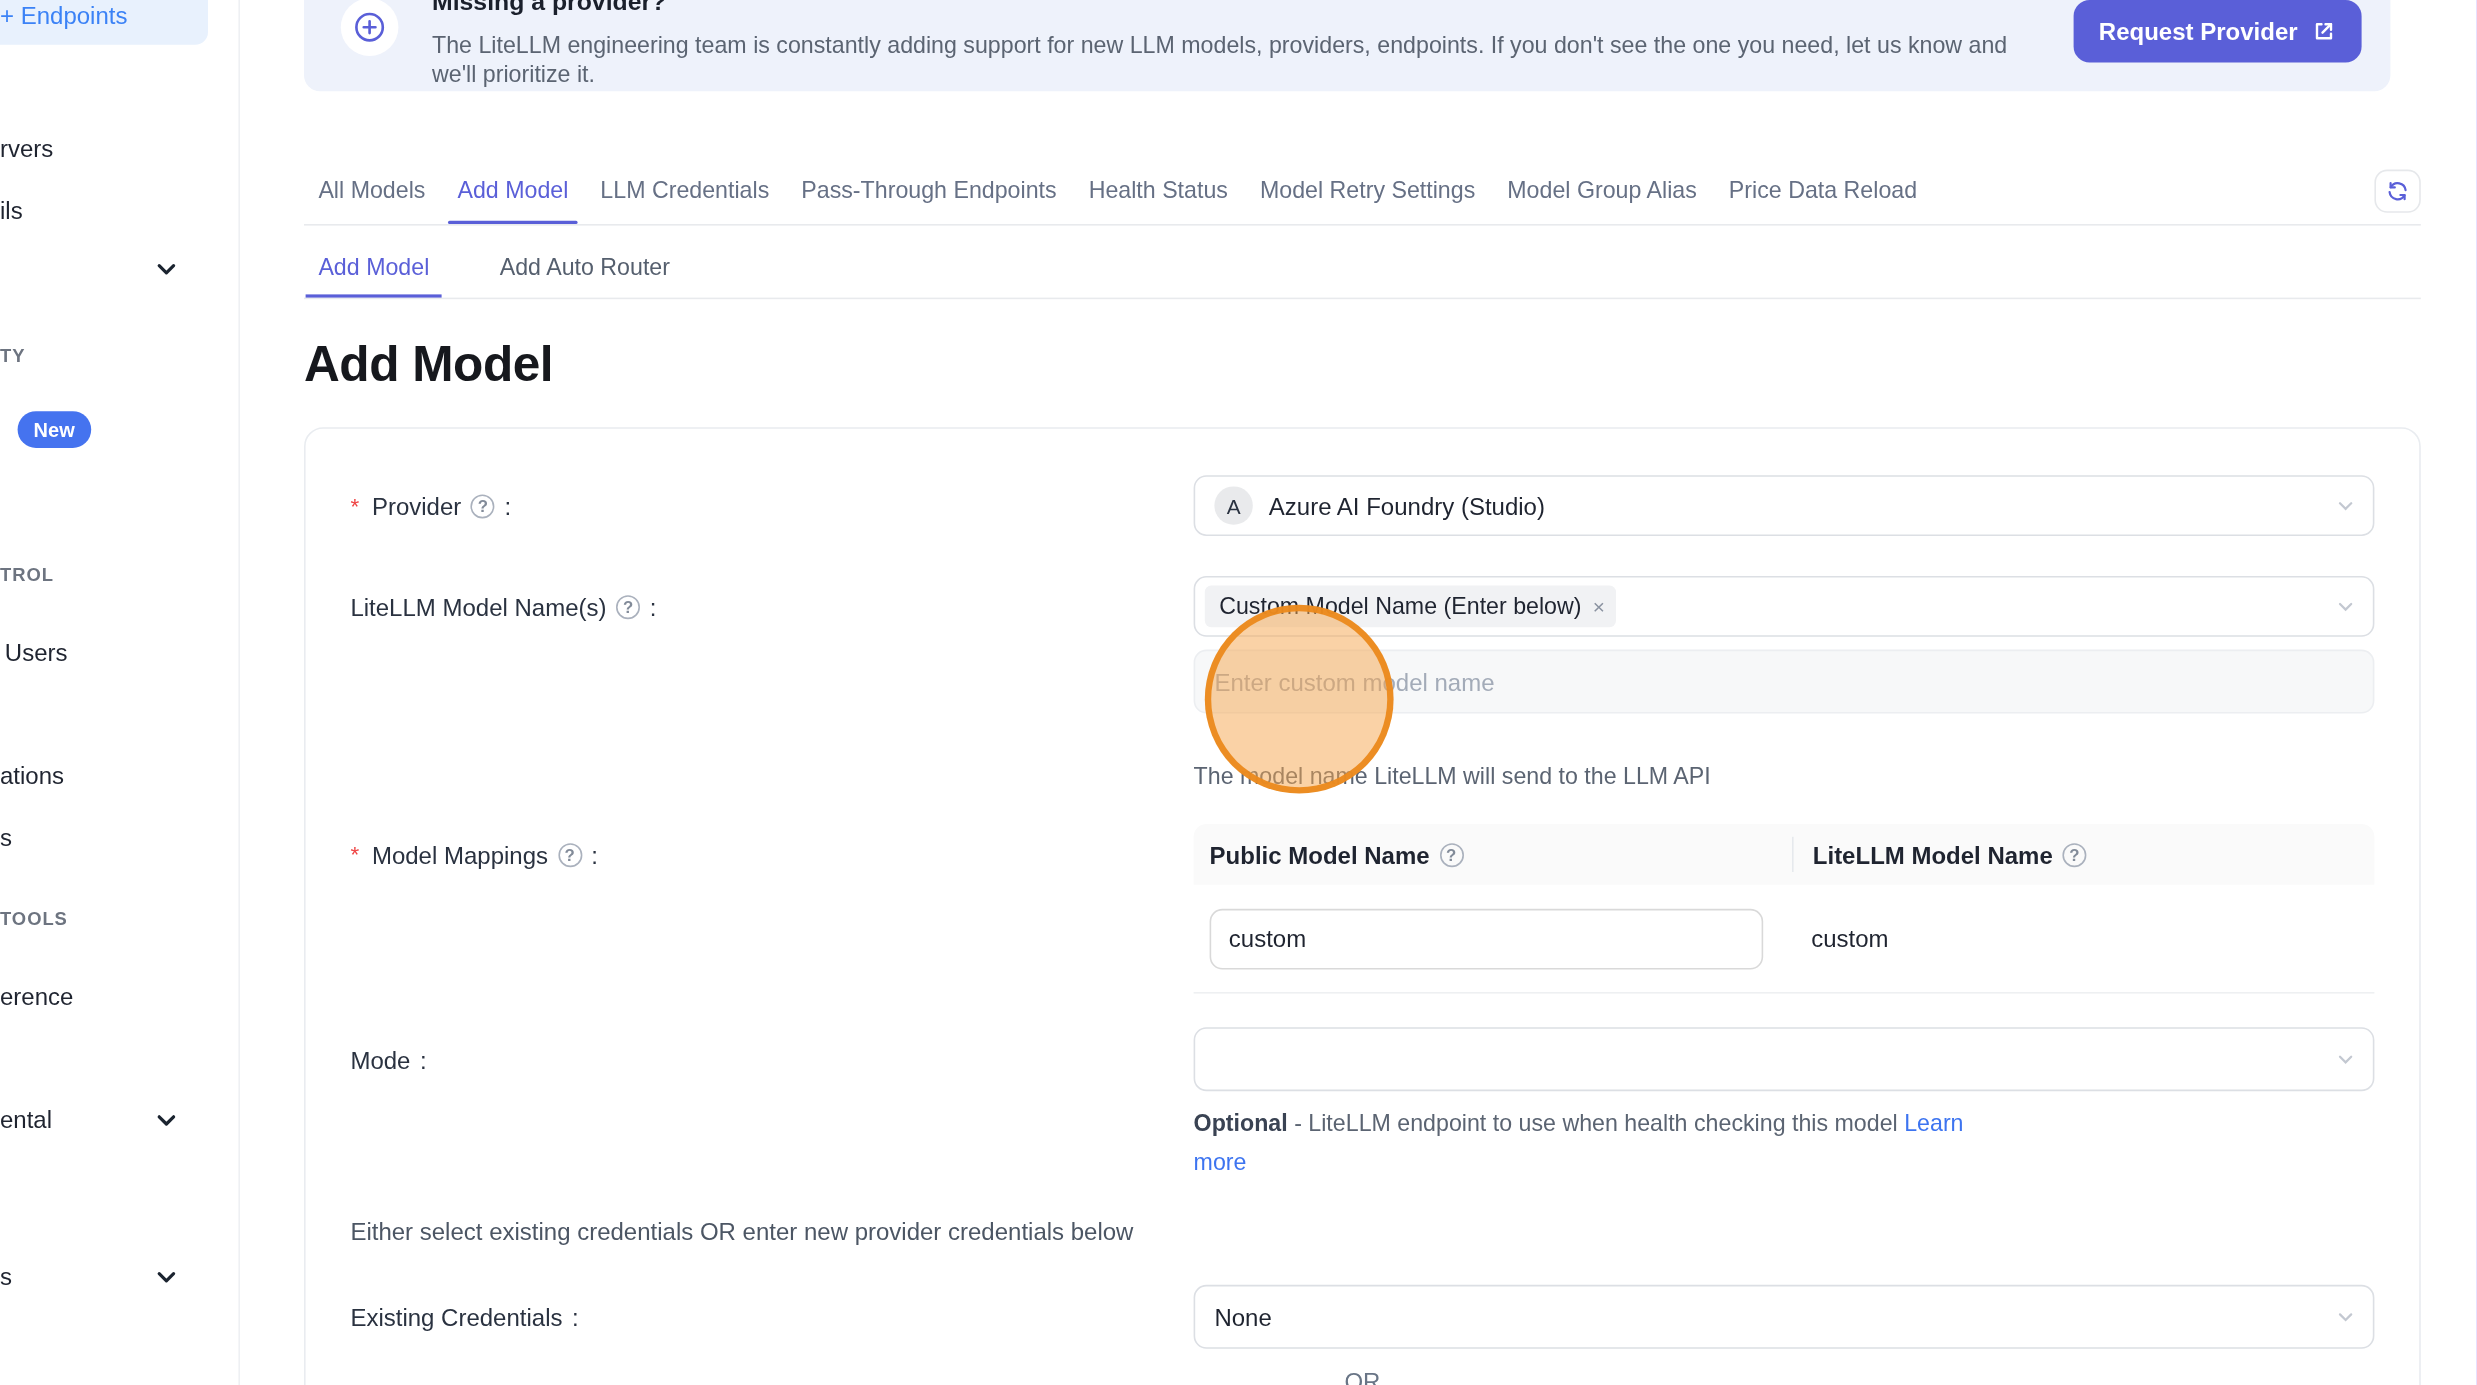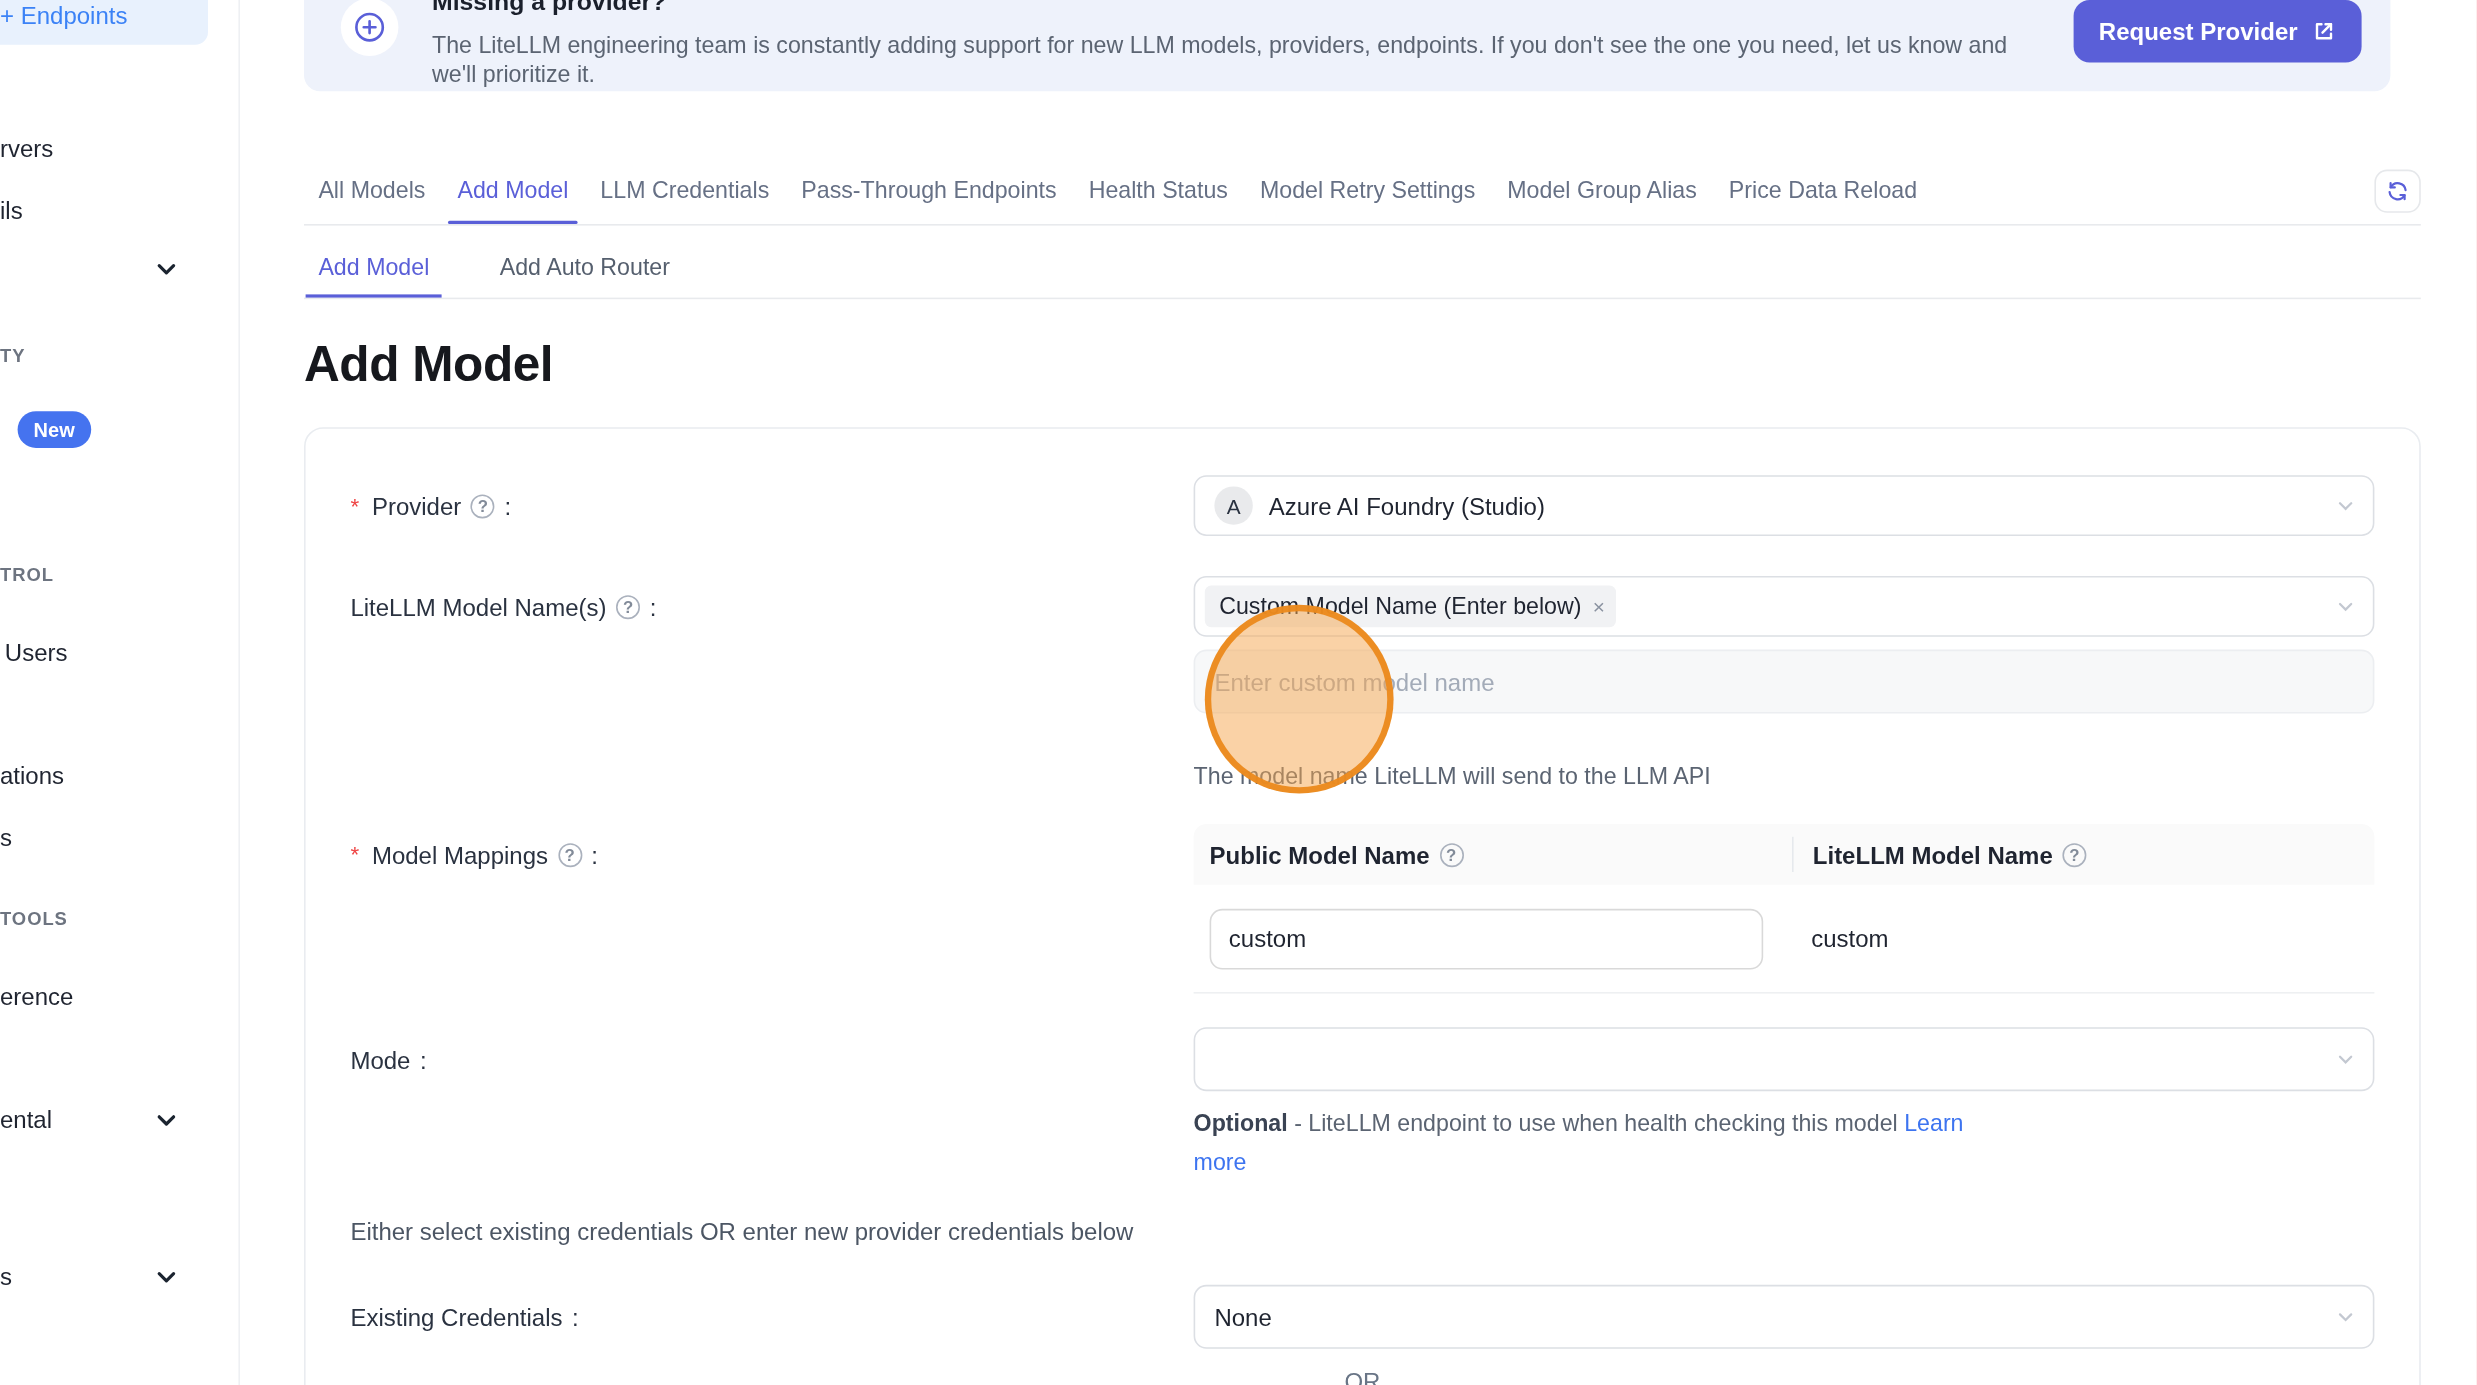--- a/index.html
+++ b/index.html
@@ -1,18 +1,18 @@
 <!DOCTYPE html>
 <html><head>
 <meta charset="utf-8">
 <style>
   * { margin:0; padding:0; box-sizing:border-box; }
   html,body { background:#ffffff; }
   body { font-family:"Liberation Sans","DejaVu Sans",sans-serif; }
-  #stage { width:2477px; height:1385px; overflow:hidden; position:relative; background:#fca5a5; }
+  #stage { width:2477px; height:1385px; overflow:hidden; position:relative; background:#8b5cf6; }
   #viewport { width:1548px; height:866px; transform:scale(1.6); transform-origin:0 0; position:relative; background:#fff; }
 
   :root {
     --accent:#5a5fd8;
     --gray-text:#5b6472;
     --label:#2a3240;
     --line:#e8eaed;
   }
 
   

